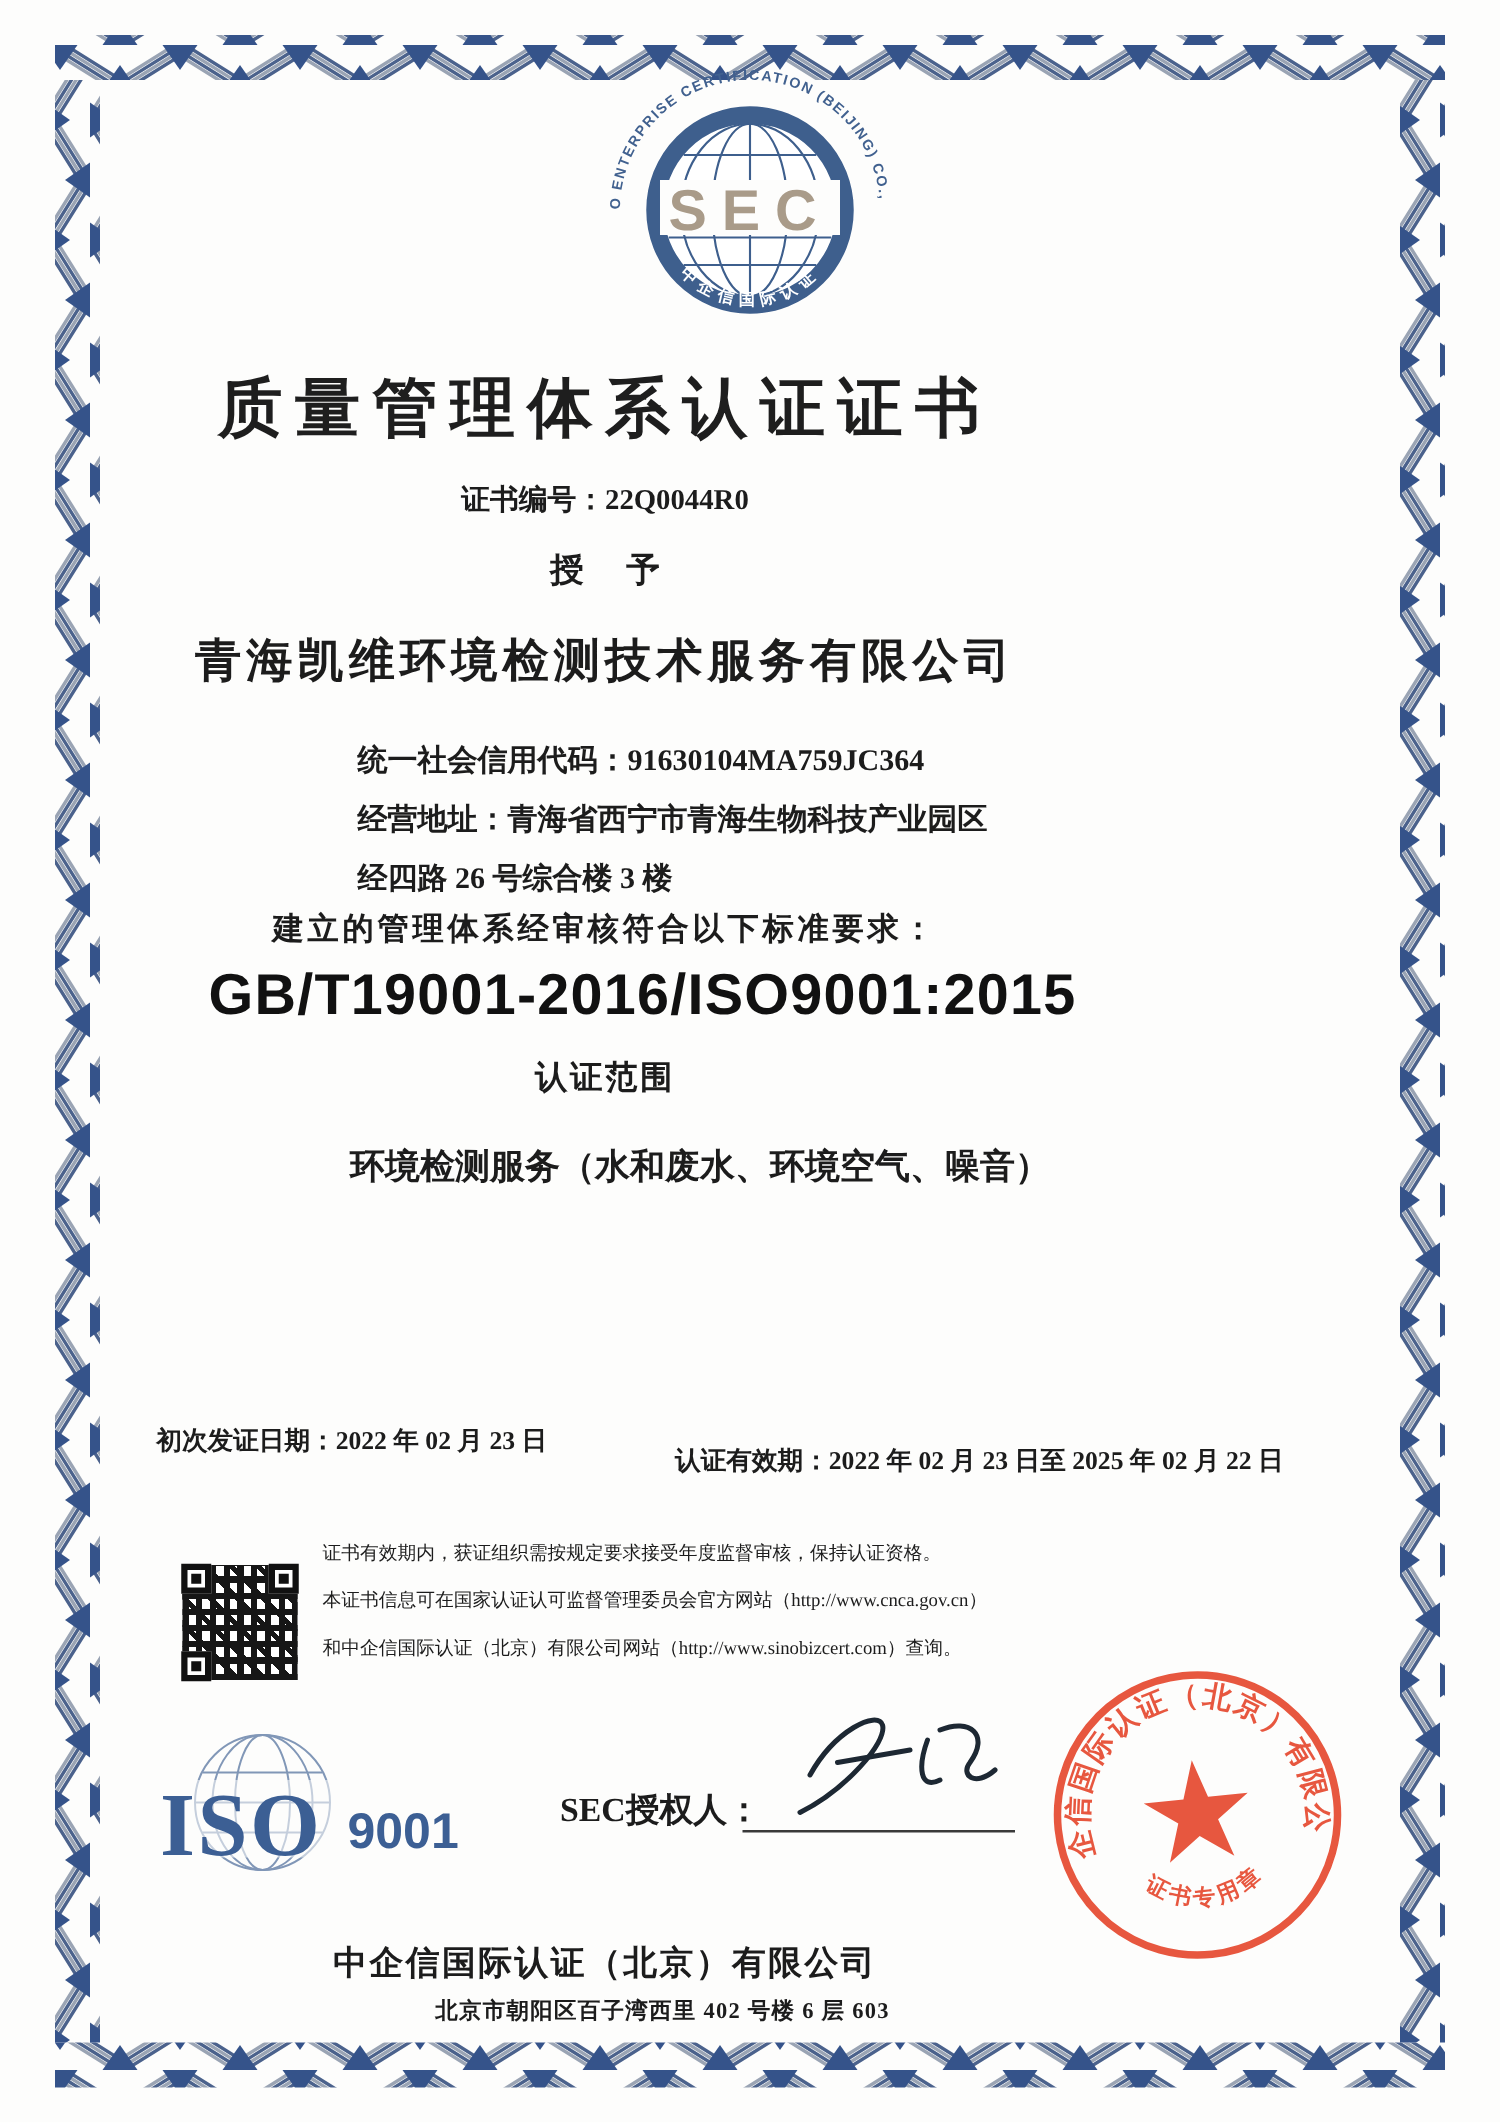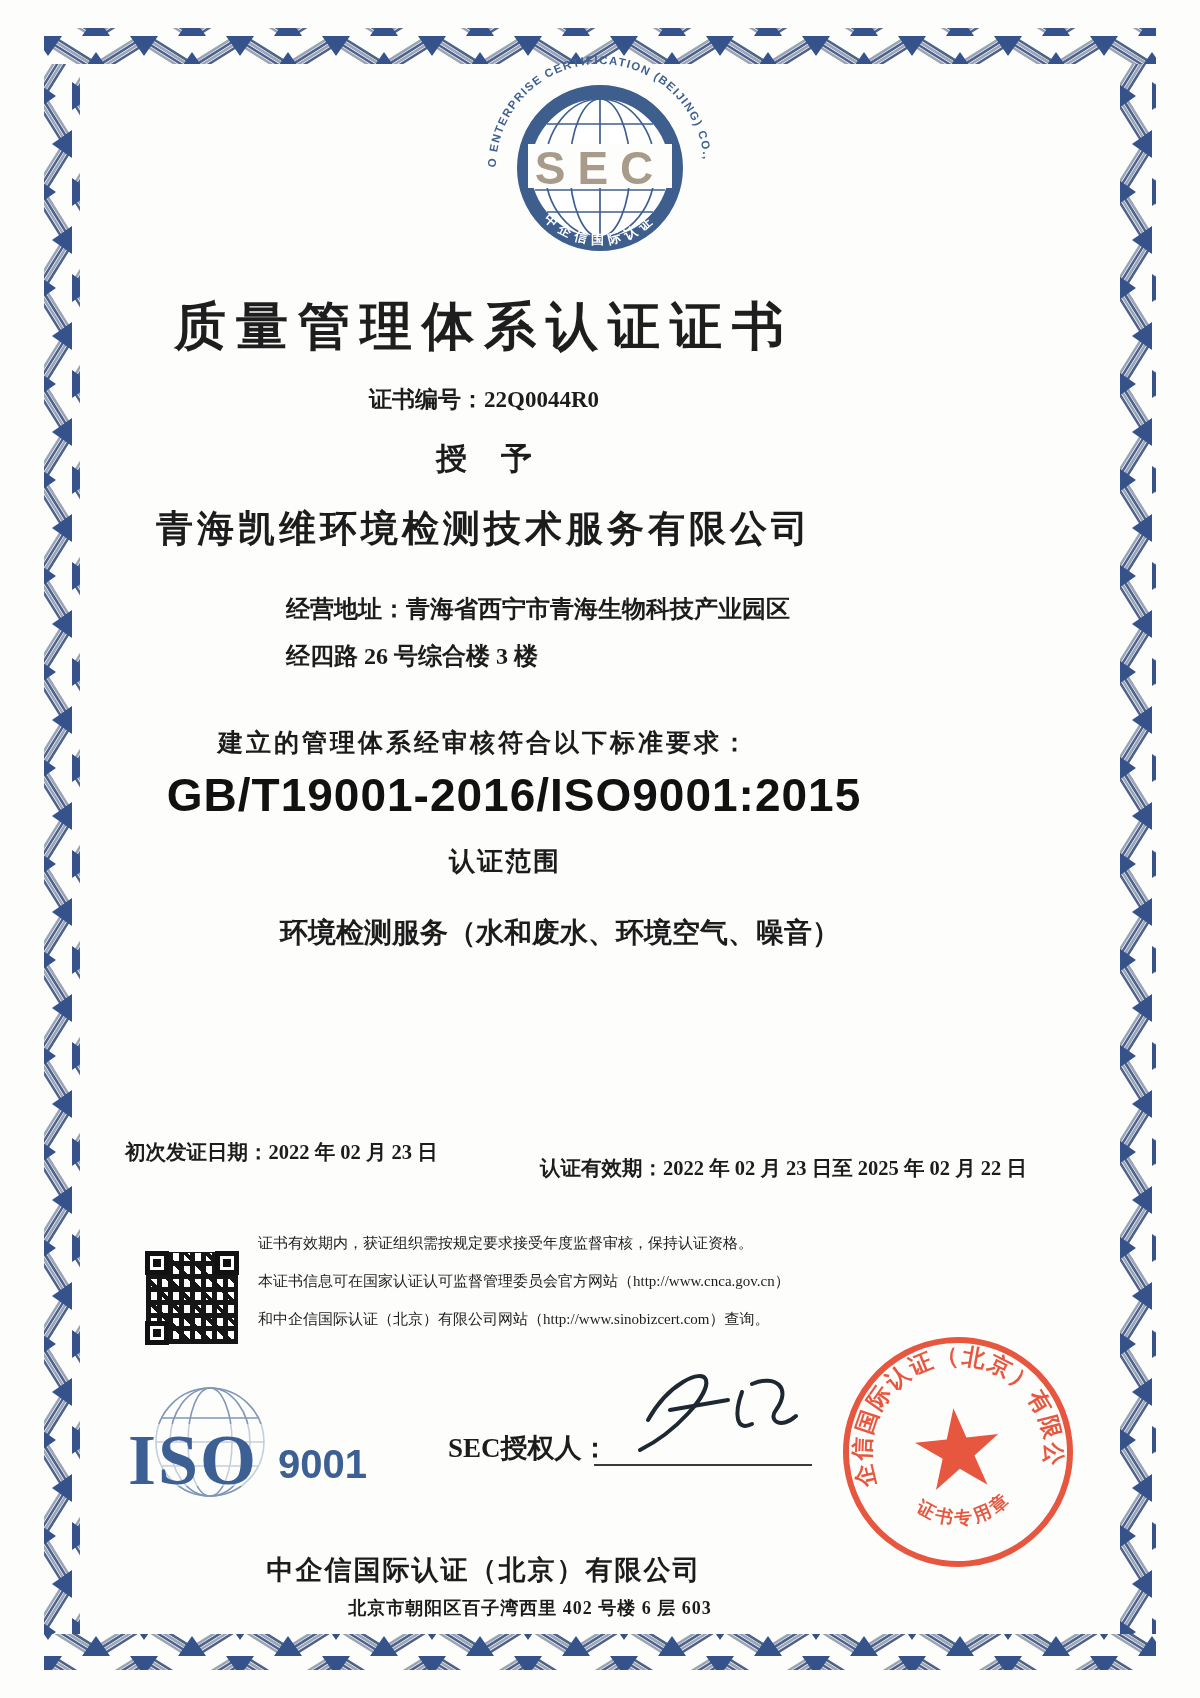--- a/index.html
+++ b/index.html
@@ -6,28 +6,28 @@
   .page{
     position:relative;width:1200px;height:1698px;background:#fdfdfc;overflow:hidden;
     font-family:"Liberation Serif","DejaVu Serif",serif;color:#1c1c1c;
   }
   .abs{position:absolute;}
   .centered{left:0;width:968px;text-align:center;}
   .border-deco{position:absolute;left:0;top:0;}
   .cert-title{top:292px;font-size:52px;font-weight:900;letter-spacing:10px;
     font-family:"Liberation Sans","DejaVu Sans",sans-serif;color:#1e1e1e;}
   .cert-no{top:384px;font-size:23px;font-weight:600;}
-  .awarded{top:438px;font-size:31px;font-weight:700;letter-spacing:34px;text-indent:34px;}
+  .awarded{top:438px;font-size:27px;font-weight:700;letter-spacing:34px;text-indent:34px;}
   .company{top:504px;font-size:37px;font-weight:800;letter-spacing:4px;}
   .infoblock{left:286px;top:586px;font-size:24px;font-weight:700;line-height:47px;}
   .std-intro{top:726px;font-size:25px;font-weight:700;letter-spacing:3px;}
   .standard{top:768px;font-size:46px;font-weight:700;letter-spacing:1px;
     font-family:"Liberation Sans","DejaVu Sans",sans-serif;color:#111;margin-left:30px;}
   .scope-label{top:844px;font-size:26px;font-weight:700;letter-spacing:2px;
-    font-family:Liberation Serif, serif;padding-left:21px;}
+    font-family:Liberation Serif, serif;}
   .scope-text{left:280px;top:914px;font-size:28px;font-weight:700;}
   .dates{top:1138px;font-size:20.5px;font-weight:700;}
   .date-first{left:125px;}
   .date-valid{left:540px;margin-top:16px;}
   .notes{left:258px;top:1224px;width:730px;font-size:15px;line-height:38px;font-weight:500;}
   .qr{left:146px;top:1252px;width:92px;height:92px;background:
       repeating-linear-gradient(0deg,#161616 0 5px,transparent 5px 13px),
       repeating-linear-gradient(90deg,#161616 0 5px,transparent 5px 11px),
       repeating-linear-gradient(45deg,#161616 0 4px,transparent 4px 15px),#fff;}
   .finder{position:absolute;width:24px;height:24px;border:5px solid #111;background:#fff;box-sizing:border-box;}
@@ -98,20 +98,21 @@
 
   <div class="abs centered cert-no">
     <span>证书编号：</span><span>22Q0044R0</span>
   </div>
 
   <div class="abs centered awarded">授予</div>
 
   <div class="abs centered company">青海凯维环境检测技术服务有限公司</div>
 
   <div class="abs infoblock">
+    <div>统一社会信用代码：91630104MA759JC364</div>
     <div>经营地址：青海省西宁市青海生物科技产业园区</div>
     <div>经四路 26 号综合楼 3 楼</div>
   </div>
 
   <div class="abs centered std-intro">建立的管理体系经审核符合以下标准要求：</div>
 
   <div class="abs centered standard">GB/T19001-2016/ISO9001:2015</div>
 
   <div class="abs centered scope-label">认证范围</div>
 

